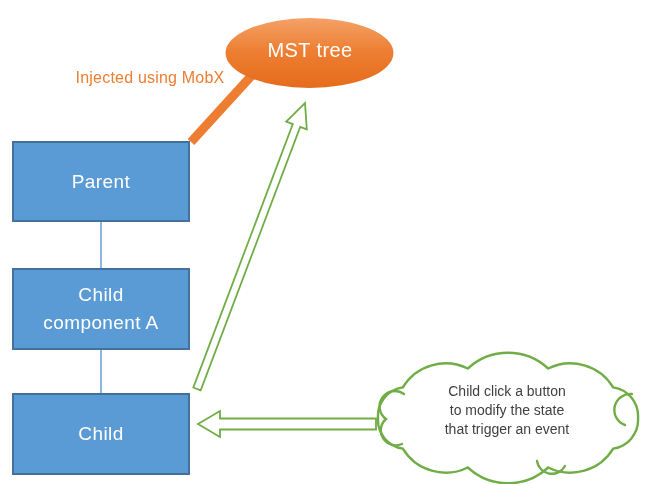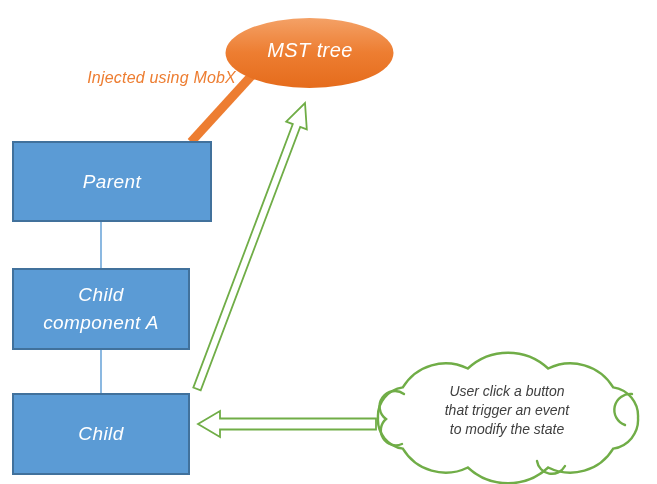--- a/index.html
+++ b/index.html
@@ -2,54 +2,53 @@
 <html><head>
 <meta charset="utf-8">
 <style>
   html,body{margin:0;padding:0;background:#ffffff;}
   .stage{
     position:relative;
     width:657px;height:484px;
     background:#ffffff;
     font-family:"Liberation Sans", sans-serif;
     overflow:hidden;
-    font-style:italic;
   }
   .layer{position:absolute;left:0;top:0;}
   .abs{position:absolute;}
 
   
   .node{
     position:absolute;
     box-sizing:border-box;
     background:#5B9BD5;
     border:2px solid #41719C;
     color:#ffffff;
     display:flex;flex-direction:column;
     align-items:center;justify-content:center;
     text-align:center;
     font-size:19px;line-height:28px;
     letter-spacing:0.4px;
   }
-  .box-parent {left:12px; top:141px; width:200px; height:81px;}
+  .box-parent {left:12px; top:141px; width:178px; height:81px;}
   .box-child-a{left:12px; top:268px; width:178px; height:82px;}
   .box-child-b{left:12px; top:393px; width:178px; height:82px;}
 
   
   .mst-label{
     left:226px; top:17px; width:168px; height:70px;
     display:flex;align-items:center;justify-content:center;
     color:#ffffff;font-size:20px;letter-spacing:0.4px;
     padding-bottom:4px;box-sizing:border-box;
   }
 
   
   .injected{
     left:64px; top:69px; width:172px;
-    text-align:right;
+    text-align:center;
     color:#ED7D31;font-size:16px;letter-spacing:0.2px;
     white-space:nowrap;
   }
 
   
   .cloud-text{
     left:405px; top:382px; width:204px;
     text-align:center;
     color:#3F3F3F;font-size:14px;line-height:19px;
   }
@@ -107,18 +106,18 @@
   <div class="node box-child-a">
     <div>Child</div>
     <div>component A</div>
   </div>
 
   <div class="node box-child-b">
     <div>Child</div>
   </div>
 
   <div class="abs cloud-text">
-    <div>User click a button</div>
+    <div>Child click a button</div>
+    <div>to modify the state</div>
     <div>that trigger an event</div>
-    <div>to modify the state</div>
   </div>
 
 </div>
 
 </body></html>

